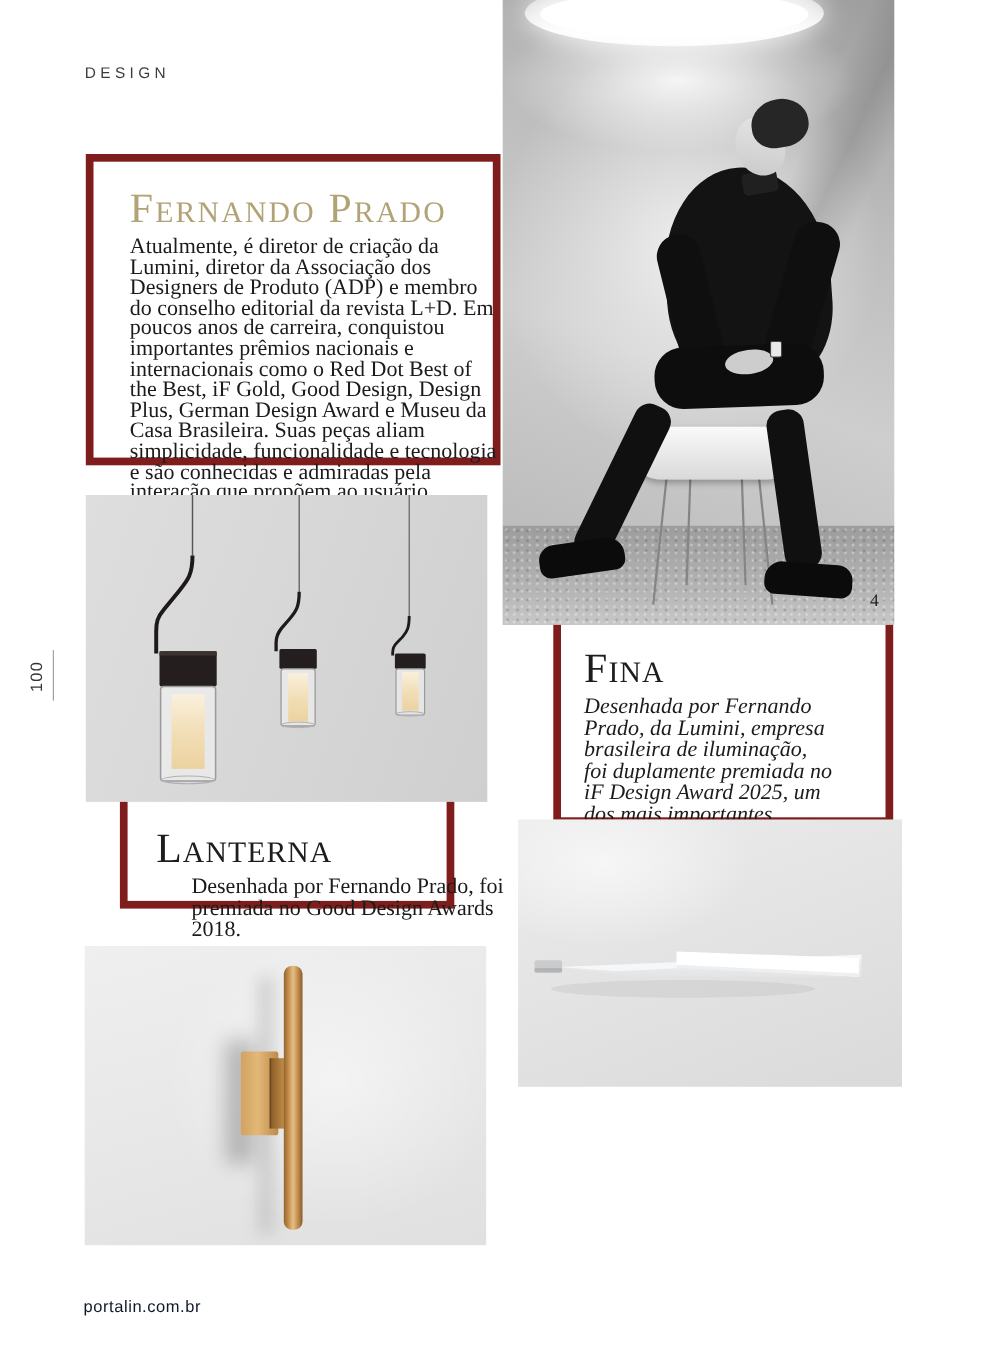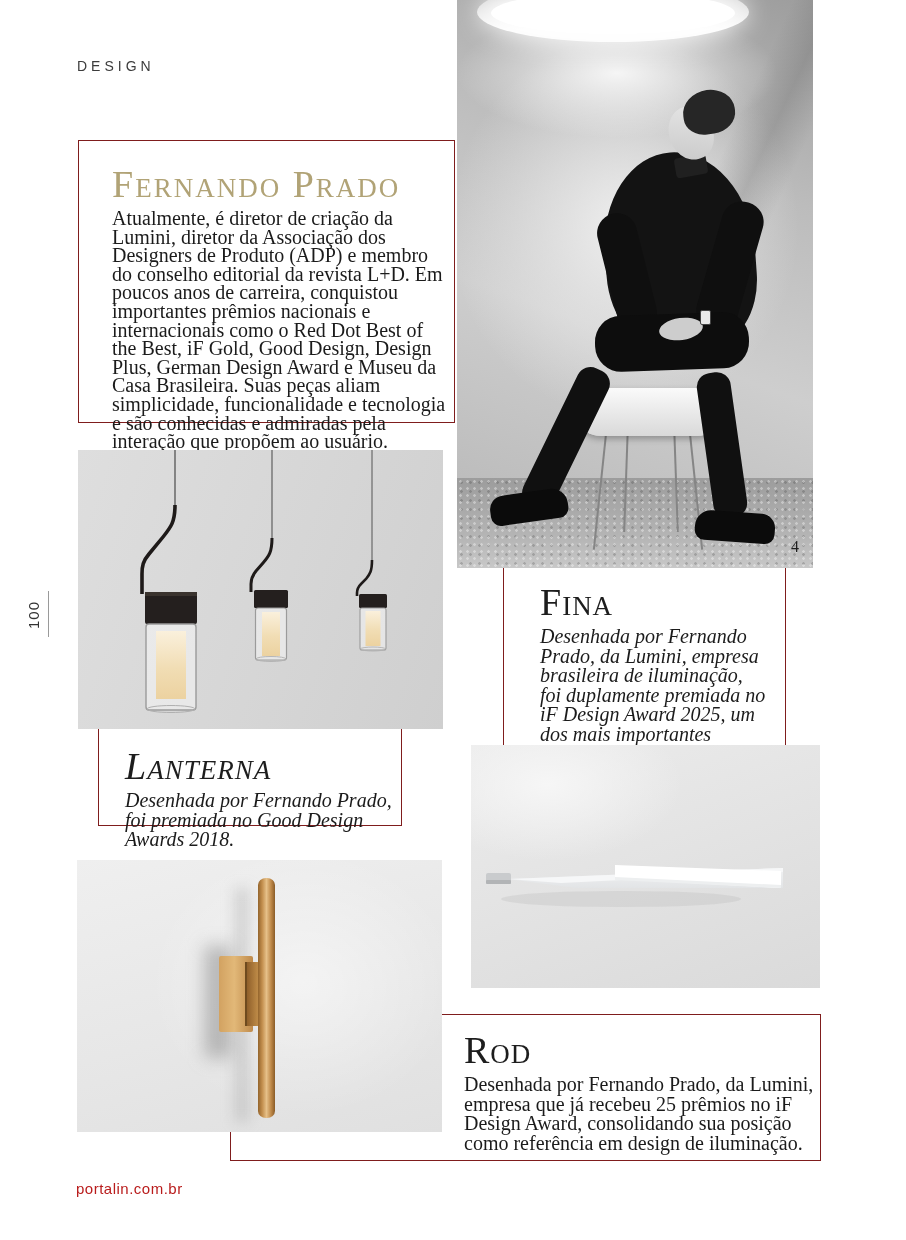--- a/index.html
+++ b/index.html
@@ -4,40 +4,40 @@
 <style>
   html,body{margin:0;padding:0;}
   body{width:906px;height:1240px;background:#ffffff;font-family:"Liberation Serif",serif;}
   .page{position:relative;width:906px;height:1240px;background:#fff;overflow:hidden;}
   .abs{position:absolute;}
 
   
   .design-label{left:77px;top:58px;font-family:"Liberation Sans",sans-serif;font-size:14px;
     letter-spacing:4px;color:#3c3c3c;}
   .footer-url{left:76px;top:1180px;font-family:"Liberation Sans",sans-serif;font-size:15px;
-    letter-spacing:.5px;color:#b91c1c;}
+    letter-spacing:.5px;color:#0f172a;}
   .folio{left:8px;top:590px;width:50px;height:50px;}
   .folio-num{position:absolute;left:0;top:0;width:50px;height:50px;display:flex;align-items:center;justify-content:center;
     transform:rotate(-90deg);font-family:"Liberation Sans",sans-serif;font-size:15px;color:#333;letter-spacing:1px;}
   .folio-rule{position:absolute;left:40px;top:1px;width:1px;height:46px;background:#9a9a9a;}
 
   
-  .tbox{background:#fff;border:1px solid #7f1d1d;box-sizing:border-box;z-index:1;}
+  .tbox{background:#fff;border:7px solid #7f1d1d;box-sizing:border-box;z-index:1;}
   .fernando-box{left:78px;top:140px;width:377px;height:283px;padding:24px 8px 0 33px;}
-  .fina-box{left:503px;top:558px;width:283px;height:192px;padding:24px 8px 0 36px;}
-  .lanterna-box{left:98px;top:716px;width:304px;height:110px;padding:30px 6px 0 26px;font-style:italic;}
+  .fina-box{left:503px;top:558px;width:309px;height:192px;padding:24px 8px 0 21px;}
+  .lanterna-box{left:109px;top:716px;width:304px;height:110px;padding:30px 6px 0 26px;}
   .rod-box{left:230px;top:1014px;width:591px;height:147px;padding:16px 10px 0 233px;}
 
   .title{font-family:"Liberation Serif",serif;font-variant:small-caps;font-weight:normal;
     font-size:38px;line-height:1;margin:0 0 6px 0;color:#1d1d1d;letter-spacing:1px;}
   .title-gold{color:#b1a376;letter-spacing:2px;}
   .body-text{font-size:20px;line-height:19.5px;color:#1b1b1b;margin:0;}
   .fernando-box .body-text{width:336px;line-height:18.6px;}
   .fina-box .body-text{width:226px;font-style:italic;}
-  .lanterna-box .body-text{width:292px;}
+  .lanterna-box .body-text{width:292px;margin-left:32px;}
   .rod-box .body-text{width:352px;}
 
   
   .photo{z-index:2;overflow:hidden;}
 
   
   .portrait{left:457px;top:0;width:356px;height:568px;
     background:
       radial-gradient(ellipse 70% 48% at 47% 40%, #eeeeee 0%, rgba(238,238,238,0) 70%),
       linear-gradient(200deg,#9d9d9d 0%,#bcbcbc 30%,#cecece 58%,#b5b5b5 100%);}
@@ -153,24 +153,20 @@
   <div class="abs tbox fina-box">
     <h2 class="title">Fina</h2>
     <p class="body-text">Desenhada por Fernando Prado, da Lumini, empresa brasileira de iluminação, foi duplamente premiada no iF Design Award 2025, um dos mais importantes prêmios de design do mundo.</p>
   </div>
 
   <div class="abs tbox lanterna-box">
     <h2 class="title">Lanterna</h2>
     <p class="body-text">Desenhada por Fernando Prado, foi premiada no Good Design Awards 2018.</p>
   </div>
 
-  <div class="abs tbox rod-box">
-    <h2 class="title">Rod</h2>
-    <p class="body-text">Desenhada por Fernando Prado, da Lumini, empresa que já recebeu 25 prêmios no iF Design Award, consolidando sua posição como referência em design de iluminação.</p>
-  </div>
 
   <div class="abs photo lanterna-photo">
     <svg width="365" height="279" viewBox="0 0 365 279">
       <defs>
         <linearGradient id="warmGrad" x1="0" y1="0" x2="0" y2="1">
           <stop offset="0" stop-color="#faf0dc"></stop>
             <stop offset=".55" stop-color="#f1ddb4"></stop>
             <stop offset="1" stop-color="#ecd2a0"></stop>
         </linearGradient>
       </defs>

